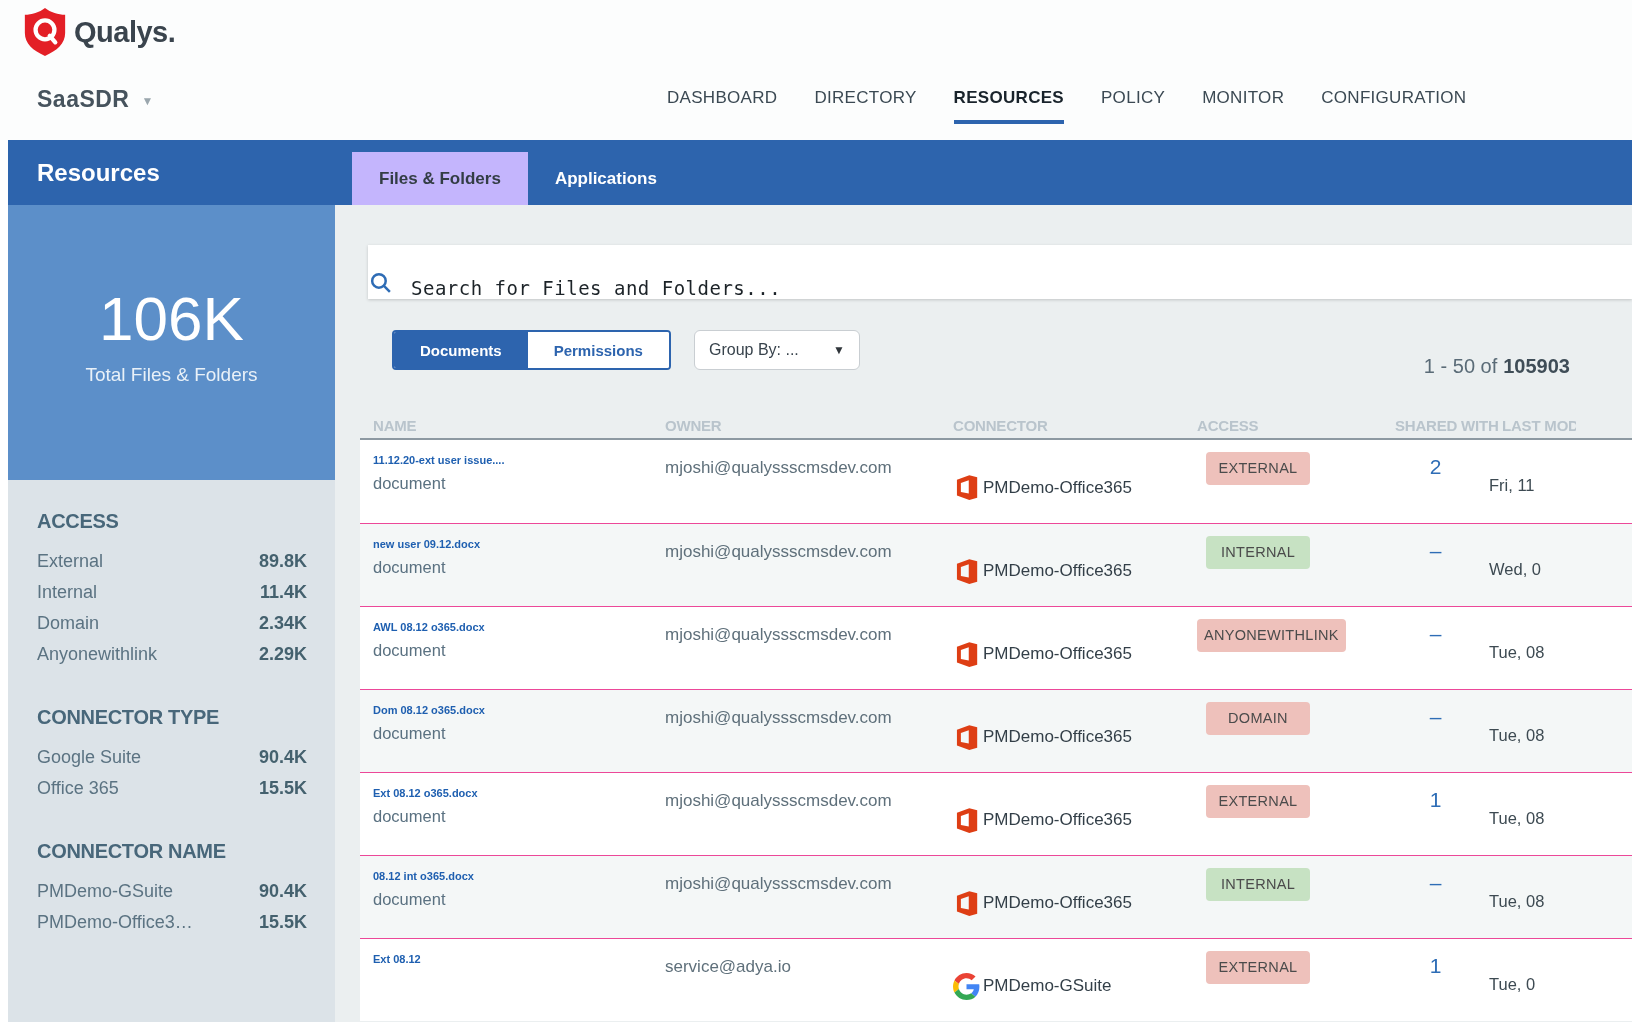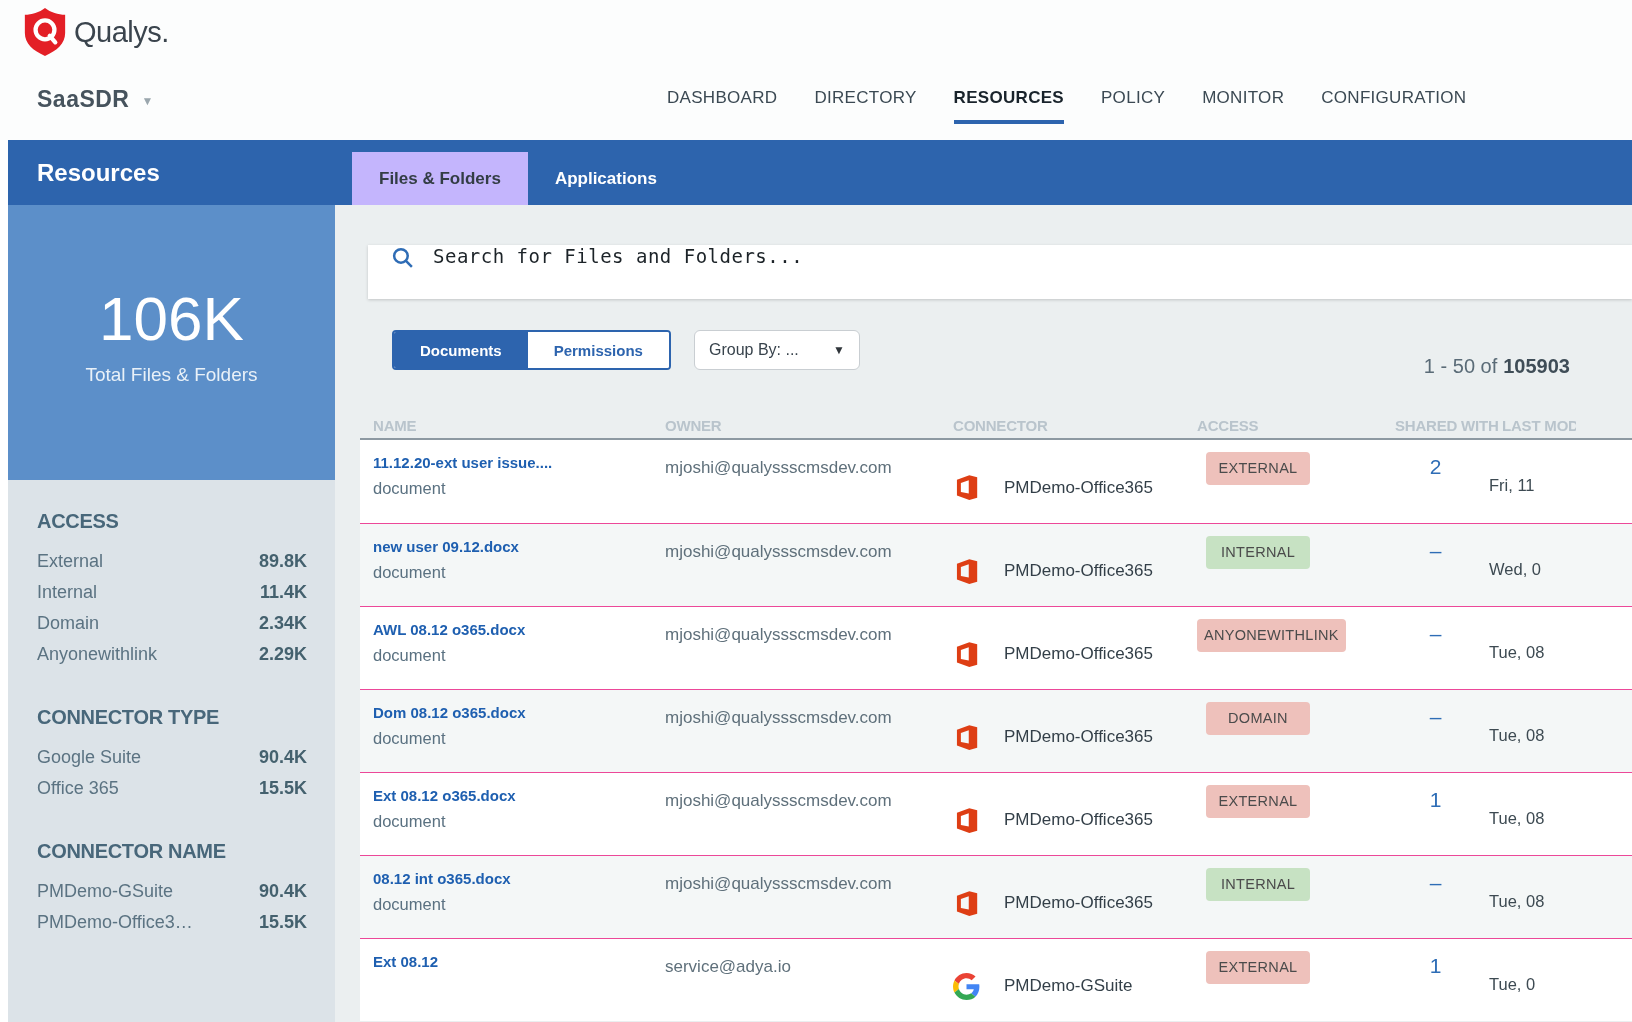--- a/index.html
+++ b/index.html
@@ -3,21 +3,21 @@
 <meta charset="utf-8">
 <style>
   * { margin:0; padding:0; box-sizing:border-box; }
   html,body { width:1632px; height:1022px; }
   body { font-family:"Liberation Sans", sans-serif; background:#fff; }
   .screen { position:relative; width:1632px; height:1022px; overflow:hidden; background:#fff; }
 
   
   .top-header { position:absolute; top:0; left:0; right:0; height:140px; background:#fcfdfd; }
   .logo-icon { position:absolute; left:23px; top:8px; }
-  .brand-text { position:absolute; left:74px; top:16px; font-size:29px; font-weight:normal; color:#3a444d; letter-spacing:-0.5px; }
+  .brand-text { position:absolute; left:74px; top:16px; font-size:29px; font-weight:bold; color:#3a444d; letter-spacing:-0.5px; }
   .product { position:absolute; left:37px; top:86px; font-size:23px; font-weight:600; color:#46535d; letter-spacing:0.5px; cursor:pointer; }
   .product .caret { font-size:12px; color:#9aa6ad; margin-left:12px; vertical-align:middle; }
   .main-nav { position:absolute; left:667px; top:88px; display:flex; gap:37px; }
   .nav-item { font-size:17px; color:#3b4953; letter-spacing:0.3px; padding-bottom:16px; position:relative; cursor:pointer; white-space:nowrap; }
   .nav-item.active { font-weight:bold; color:#19232b; }
   .nav-item.active::after { content:""; position:absolute; left:0; right:0; bottom:0; height:4px; background:#2d64ae; }
 
   
   .band { position:absolute; top:140px; left:8px; right:0; height:65px; background:#2d64ad; }
   .page-title { position:absolute; left:29px; top:50%; transform:translateY(-50%); color:#fff; font-size:24px; font-weight:bold; }
@@ -33,21 +33,21 @@
   .filters { padding:30px 28px 0 29px; }
   .filter-section { margin-bottom:36px; }
   .filter-heading { font-size:20px; font-weight:bold; color:#48677a; letter-spacing:-0.3px; margin-bottom:13px; }
   .filter-item { display:flex; justify-content:space-between; font-size:18px; line-height:31px; cursor:pointer; }
   .filter-item .f-label { color:#5b7382; }
   .filter-item .f-value { color:#44616e; font-weight:bold; }
 
   
   .main { position:absolute; left:335px; top:205px; right:0; bottom:0; background:#ebeff0; }
   .search-bar { position:absolute; left:33px; top:40px; right:0; height:54px; background:#fff;
-                box-shadow:0 1px 3px rgba(0,0,0,.18); display:flex; align-items:flex-start; padding-left:22px; cursor:text; }
+                box-shadow:0 1px 3px rgba(0,0,0,.18); display:flex; align-items:flex-end; cursor:text; }
   .search-text { margin-left:18px; font-family:"DejaVu Sans Mono", monospace; font-size:19px; color:#1c2328; letter-spacing:0.5px; }
 
   .toolbar { position:absolute; top:125px; left:57px; right:62px; height:42px; }
   .segmented { display:inline-flex; border:2px solid #2d64ae; border-radius:4px; overflow:hidden; height:40px; background:#fff; }
   .seg-btn { display:flex; align-items:center; padding:0 26px; font-size:15px; font-weight:bold; color:#2d64ae; background:#fff; cursor:pointer; white-space:nowrap; }
   .seg-btn.active { background:#2d64ae; color:#fff; }
   .groupby { position:absolute; left:302px; top:0; height:40px; width:166px; background:#fff; border:1px solid #c9ced2; border-radius:6px;
              display:flex; align-items:center; justify-content:space-between; padding:0 14px; font-size:16px; color:#38434c; cursor:pointer; }
   .groupby .caret2 { font-size:12px; color:#2f353a; }
   .pagination { position:absolute; right:0; top:25px; font-size:20px; color:#5a6b77; }
@@ -56,24 +56,24 @@
   
   .table { position:absolute; left:25px; top:195px; right:0; }
   .grid-row { display:grid; grid-template-columns:292px 288px 244px 198px 107px 1fr; }
   .thead { height:40px; border-bottom:2px solid #8d99a2; align-items:center; }
   .th { font-size:15px; font-weight:bold; color:#b9c4cc; letter-spacing:-0.2px; padding-left:13px; white-space:nowrap;margin-top:13px; }
   .clip { width:74px; overflow:hidden; white-space:nowrap; }
   .trow { height:83px; background:#fff; }
   .trow:nth-child(even) { background:#f4f7f7; }
   .trow + .trow { border-top:1px solid #ec4899; }
   .cell-name { padding:14px 6px 0 13px; overflow:hidden; }
-  .name-link { font-size:15px; font-weight:bold; color:#1e5fb0; text-decoration:none; white-space:nowrap; display:block; cursor:pointer; }
+  .name-link { font-size:11px; font-weight:bold; color:#1e5fb0; text-decoration:none; white-space:nowrap; display:block; cursor:pointer; }
   .doc-type { margin-top:8px; font-size:16.5px; color:#5a7181; }
   .cell-owner { padding:18px 4px 0 13px; font-size:17px; color:#5f707b; white-space:nowrap; overflow:hidden; }
-  .cell-connector { padding:12px 0 0 13px; display:flex; align-items:center; gap:24px; }
+  .cell-connector { padding:12px 0 0 13px; display:flex; align-items:center; gap:3px; }
   .connector-label { font-size:17px; color:#333f48; white-space:nowrap; }
   .cell-access { padding:12px 0 0 13px; }
   .badge { display:inline-block; height:33px; line-height:33px; border-radius:4px; font-size:14.5px; color:#4b4b4b;
            letter-spacing:0.3px; text-align:center; }
   .badge.short { min-width:104px; margin-left:9px; padding:0 4px; }
   .badge.long { padding:0 7px; margin-left:0; }
   .cell-shared { text-align:center; padding-top:15px; font-size:21px; color:#2e6db6; }
   .cell-date { padding-top:36px; font-size:16.5px; color:#3d4a52; }
   .icon-box { width:27px; height:27px; flex:0 0 27px; }
 </style>

